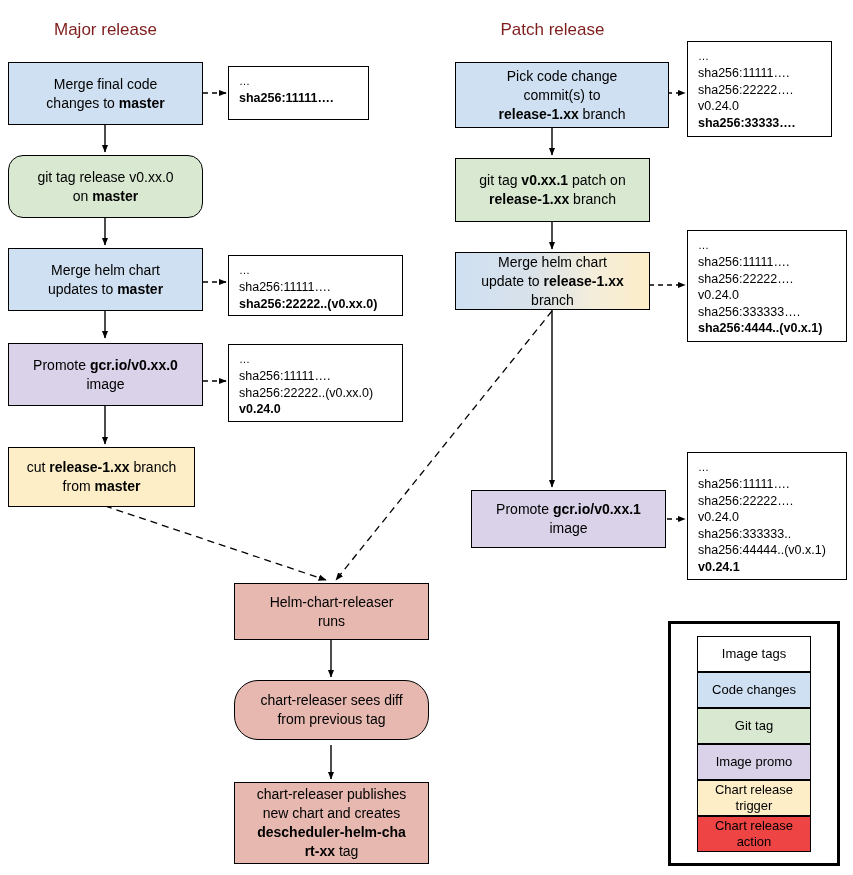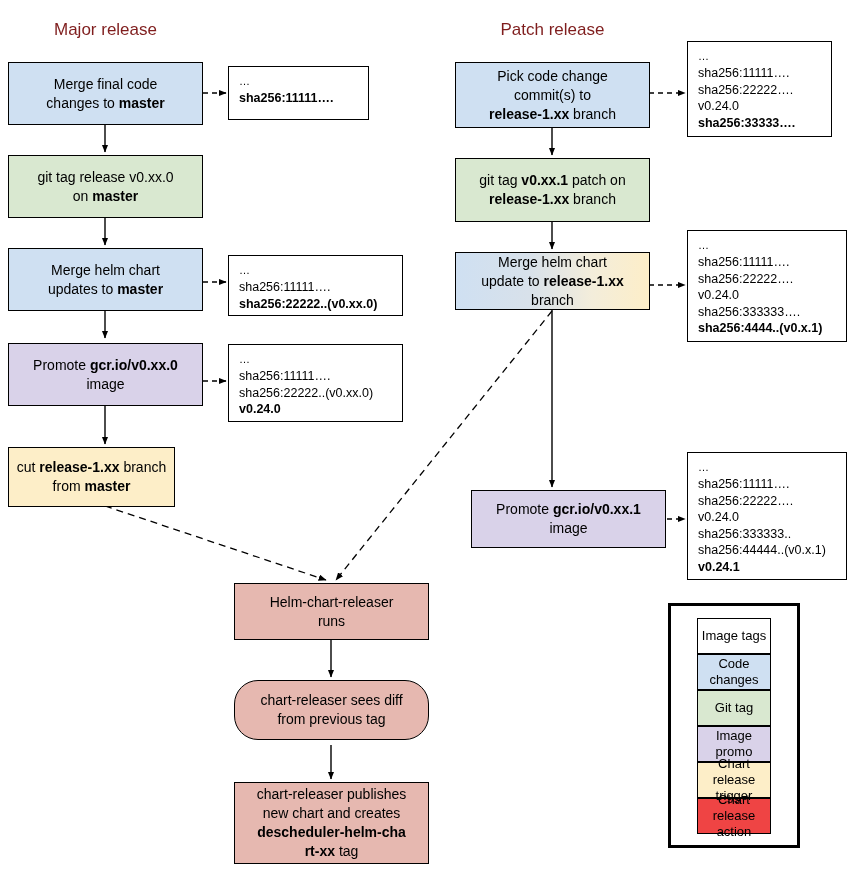--- a/index.html
+++ b/index.html
@@ -75,22 +75,22 @@
   .tagbox .ln { display: block; }
   .tagbox .ln.bold { font-weight: bold; }
   .tagbox .ln.dots { letter-spacing: 1.5px; font-size: 11px; line-height: 11px; padding-bottom: 3px; }
 
   #legend {
     position: absolute;
     box-sizing: border-box;
     border: 3px solid #000000;
     background: #ffffff;
     left: 668px;
-    top: 603px;
-    width: 132px;
+    top: 621px;
+    width: 172px;
     height: 245px;
     padding: 12px 26px;
   }
   #legend-list { display: block; }
   .legend-item {
     box-sizing: border-box;
     border: 1px solid #000000;
     margin: 0;
     height: 36px;
     display: flex;
@@ -151,49 +151,49 @@
   <div class="col-title" style="left:8px; top:20px; width:195px;">Major release</div>
   <div class="col-title" style="left:455px; top:20px; width:195px;">Patch release</div>
 
   <div class="node fill-code" style="left:8px; top:62px; width:195px; height:63px;">
     <span class="txt">
       <span>Merge final code</span><br>
       <span>changes to </span><b>master</b>
     </span>
   </div>
 
-  <div class="node fill-git" style="left:8px; top:155px; width:195px; height:63px;">
+  <div class="node fill-git" style="left:8px; top:155px; width:195px; height:63px;border-radius:15px;">
     <span class="txt">
       <span>git tag release v0.xx.0</span><br>
       <span>on </span><b>master</b>
     </span>
   </div>
 
   <div class="node fill-code" style="left:8px; top:248px; width:195px; height:63px;">
     <span class="txt">
       <span>Merge helm chart</span><br>
       <span>updates to </span><b>master</b>
     </span>
   </div>
 
   <div class="node fill-promo" style="left:8px; top:343px; width:195px; height:63px;">
     <span class="txt">
       <span>Promote </span><b>gcr.io/v0.xx.0</b><br>
       <span>image</span>
     </span>
   </div>
 
-  <div class="node fill-trig" style="left:8px; top:447px; width:167px; height:60px;">
+  <div class="node fill-trig" style="left:8px; top:447px; width:187px; height:60px;">
     <span class="txt">
       <span>cut </span><b>release-1.xx</b><span> branch</span><br>
       <span>from </span><b>master</b>
     </span>
   </div>
 
-  <div class="node fill-code" style="left:455px; top:62px; width:195px; height:66px;">
+  <div class="node fill-code" style="left:455px; top:62px; width:214px; height:66px;">
     <span class="txt">
       <span>Pick code change</span><br>
       <span>commit(s) to</span><br>
       <b>release-1.xx</b><span> branch</span>
     </span>
   </div>
 
   <div class="node fill-git" style="left:455px; top:158px; width:195px; height:64px;">
     <span class="txt">
       <span>git tag </span><b>v0.xx.1</b><span> patch on</span><br>

